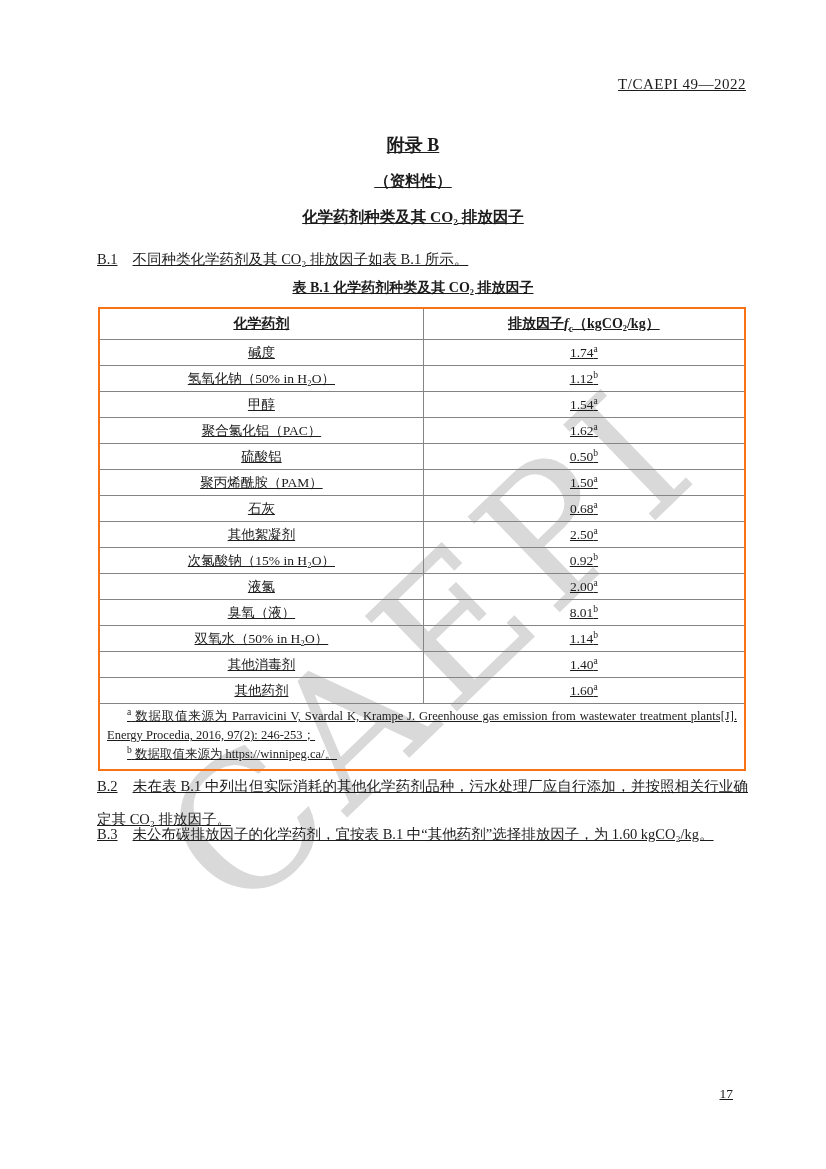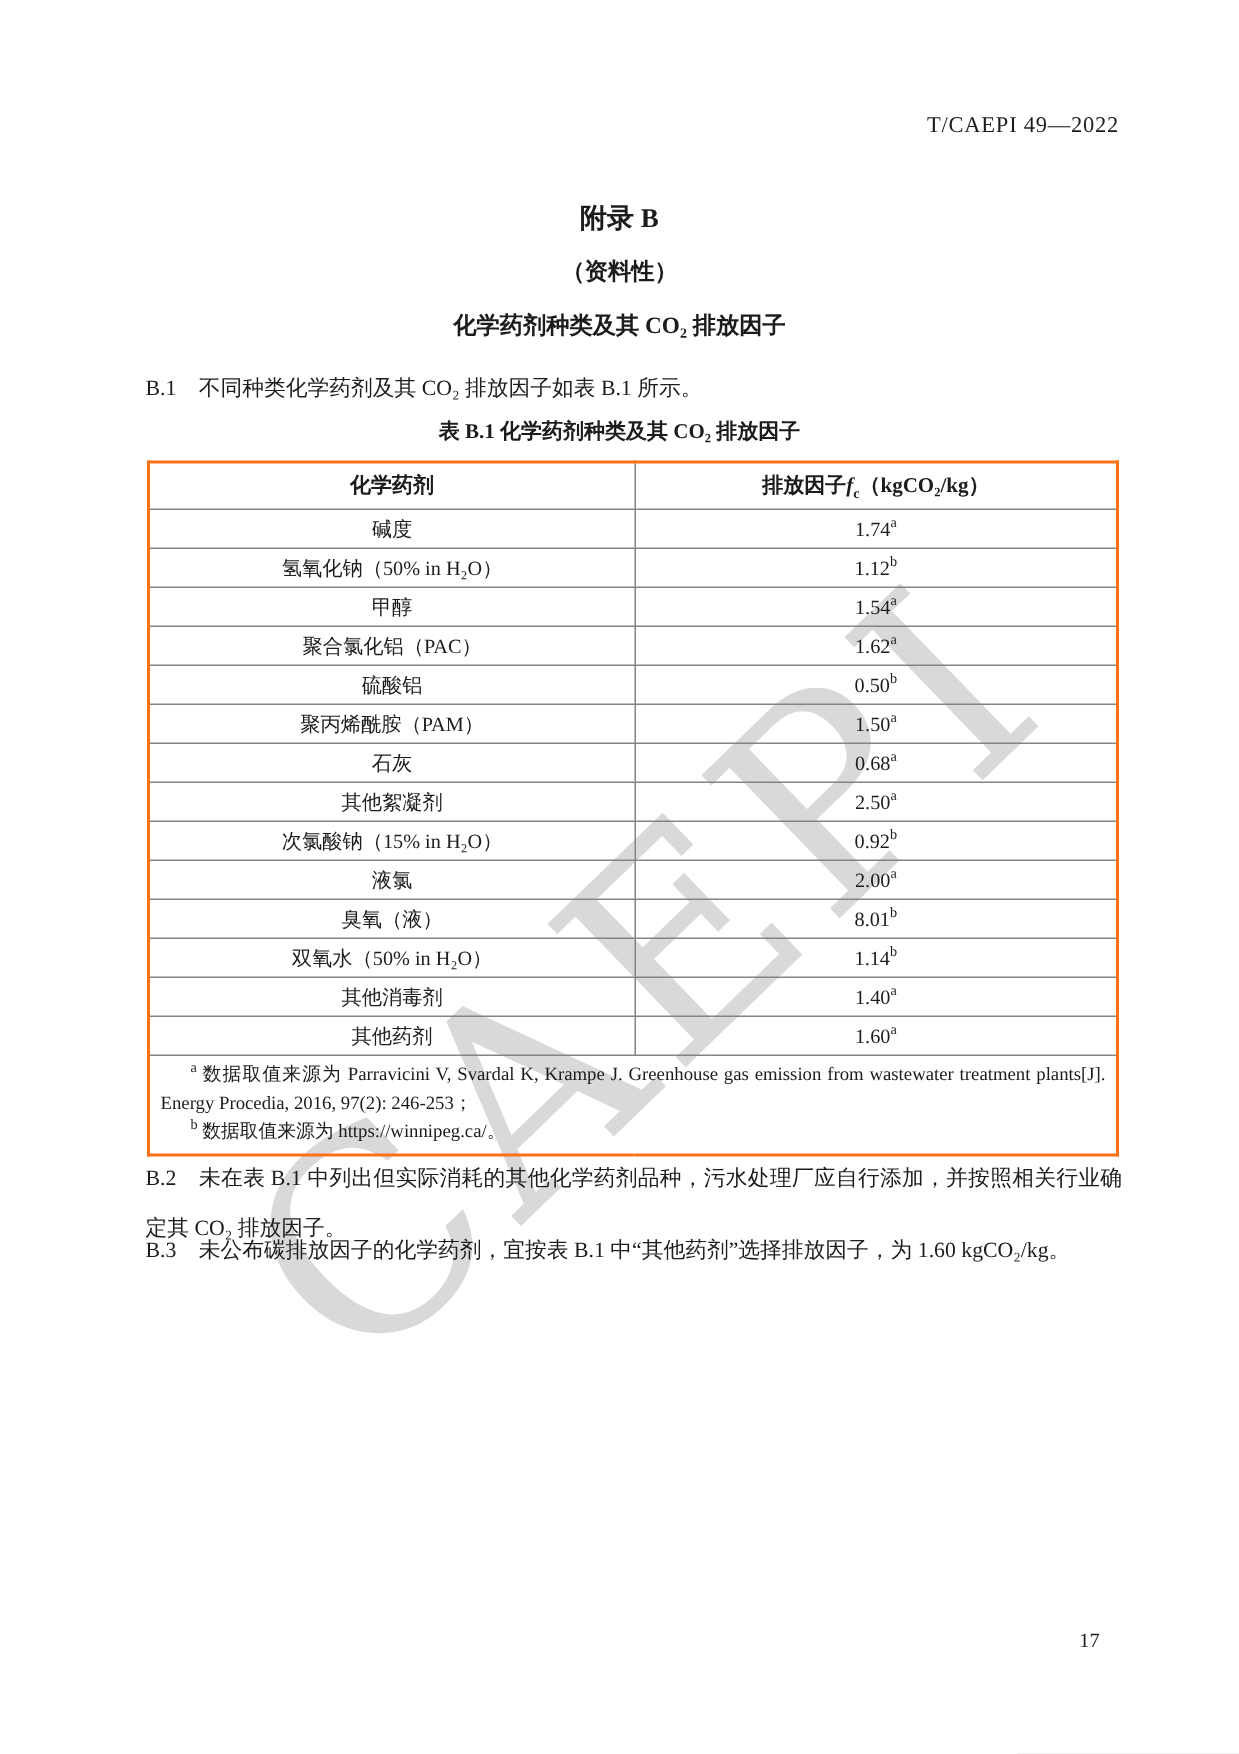--- a/index.html
+++ b/index.html
@@ -5,21 +5,21 @@
   html,body { margin:0; padding:0; background:#e8e8e8; }
   .page {
     position:relative;
     width:826px; height:1169px;
     margin:0 auto;
     background:#ffffff;
     overflow:hidden;
     font-family:"Liberation Serif","DejaVu Serif",serif;
     color:#1c1c1c;
   }
-  .layer { position:absolute; z-index:1; }
+  .layer { position:absolute; z-index:1;text-decoration:underline; }
 
   
   .watermark {
     position:absolute;
     left:45px; top:545px;
     width:770px; height:210px;
     line-height:210px;
     text-align:center;
     font-family:"DejaVu Serif","Liberation Serif",serif;
     font-size:182px;

